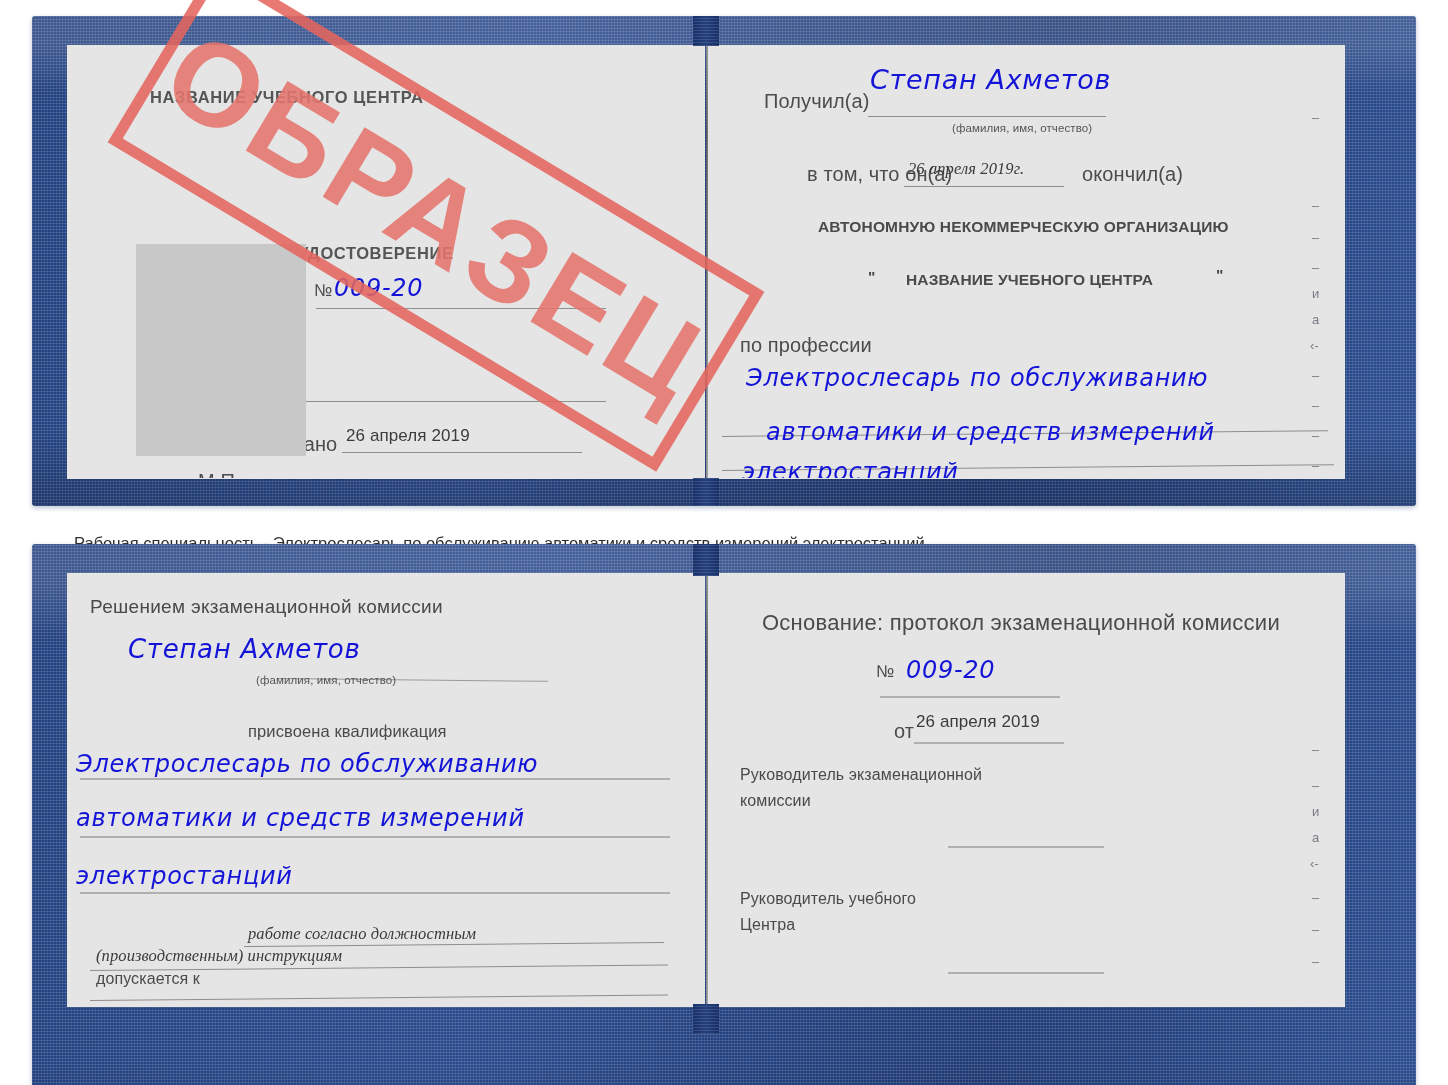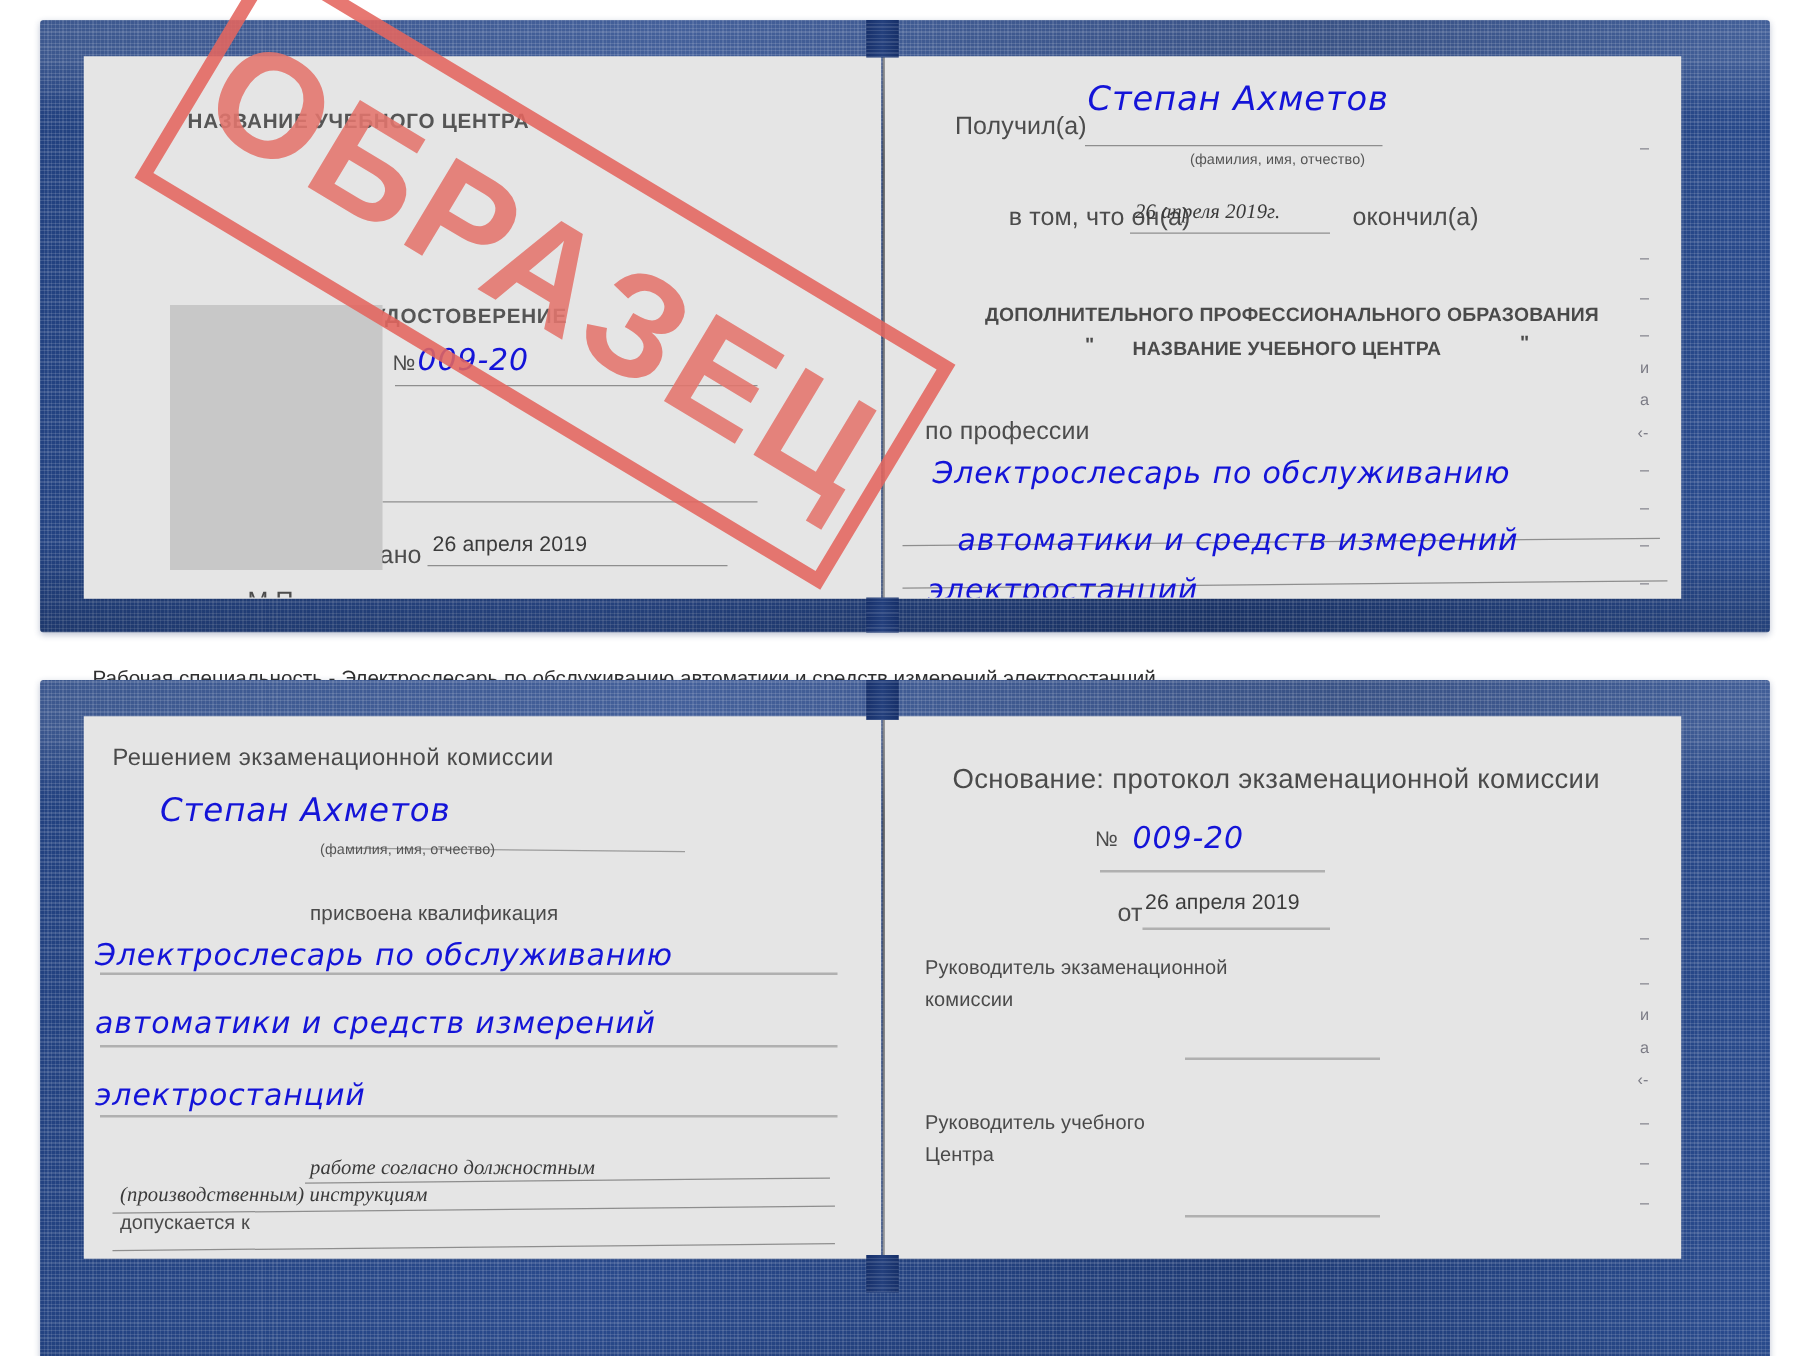--- a/index.html
+++ b/index.html
@@ -137,21 +137,21 @@
       <div class="t lbl" style="left:56px;top:44px;">Получил(а)</div>
       <div class="t hand" style="left:162px;top:18px;font-size:27px;">Степан Ахметов</div>
       <div class="rule" style="left:160px;top:70px;width:238px;"></div>
       <div class="t lbl-sm" style="left:244px;top:76px;">(фамилия, имя, отчество)</div>
 
       <div class="t lbl" style="left:56px;top:117px;margin-left:43px;">в том, что он(а)</div>
       <div class="t typed-italic" style="left:200px;top:113px;">26 апреля 2019г.</div>
       <div class="rule" style="left:196px;top:140px;width:160px;"></div>
       <div class="t lbl" style="left:374px;top:117px;">окончил(а)</div>
 
-      <div class="t org" style="left:80px;top:198px;">ДОПОЛНИТЕЛЬНОГО ПРОФЕССИОНАЛЬНОГО ОБРАЗОВАНИЯ</div>
+      <div class="t org" style="left:110px;top:172px;">АВТОНОМНУЮ НЕКОММЕРЧЕСКУЮ ОРГАНИЗАЦИЮ</div>
       <div class="t org" style="left:160px;top:222px;">"</div>
       <div class="t org" style="left:198px;top:225px;">НАЗВАНИЕ УЧЕБНОГО ЦЕНТРА</div>
       <div class="t org" style="left:508px;top:220px;">"</div>
 
       <div class="t lbl" style="left:32px;top:288px;">по профессии</div>
 
       <div class="t hand" style="left:38px;top:318px;">Электрослесарь по обслуживанию</div>
       <div class="rule tilt1" style="left:14px;top:390px;width:606px;"></div>
 
       <div class="t hand" style="left:58px;top:372px;">автоматики и средств измерений</div>

